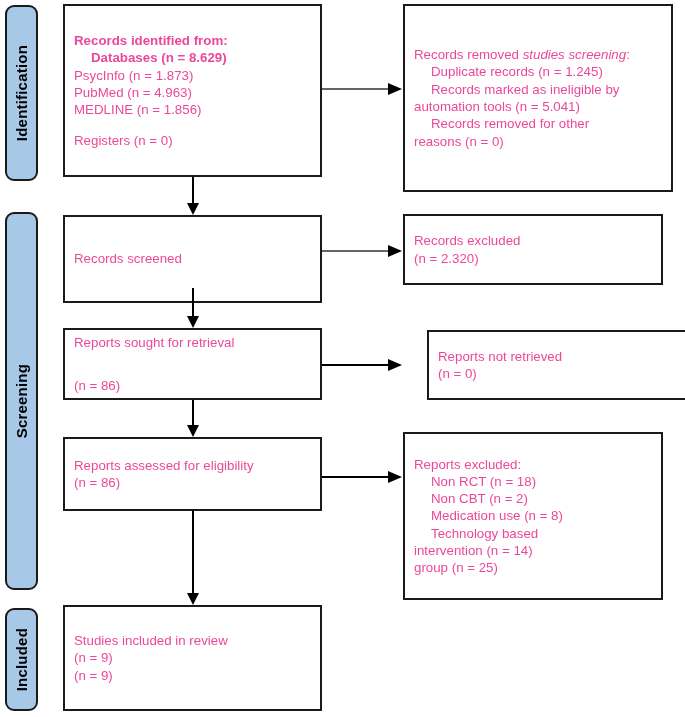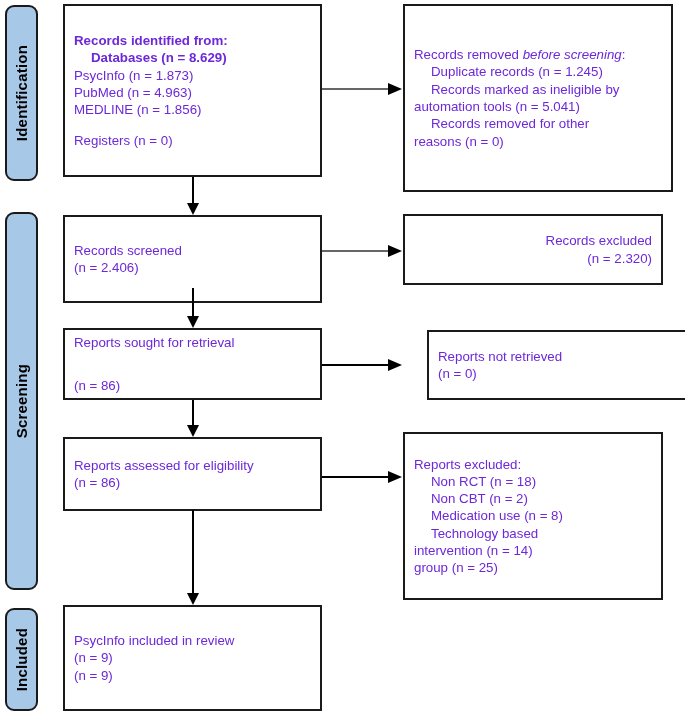--- a/index.html
+++ b/index.html
@@ -48,21 +48,21 @@
     box-sizing: border-box;
     display: flex;
     flex-direction: column;
     justify-content: center;
     padding: 4px 9px;
   }
   .flow-box .line {
     font-size: 13.3px;
     line-height: 1.30;
     white-space: pre-wrap;
-    color: #6d28d9;
+    color: #ec4899;
   }
   .flow-box .line.bold   { font-weight: bold; }
   .flow-box .line.indent { padding-left: 17px; }
   .flow-box .line.blank  { height: 13px; }
   .flow-box .line em     { font-style: italic; }
   
   .conn {
     position: absolute;
   }
   .conn svg { display: block; overflow: visible; }
@@ -89,49 +89,48 @@
     <div class="line bold indent">Databases (n = 8.629)</div>
     <div class="line">PsycInfo (n = 1.873)</div>
     <div class="line">PubMed (n = 4.963)</div>
     <div class="line">MEDLINE (n = 1.856)</div>
     <div class="line blank"></div>
     <div class="line">Registers (n = 0)</div>
   </div>
 
   <div class="flow-box" style="left:63px; top:215px; width:259px; height:88px;">
     <div class="line">Records screened</div>
-    <div class="line">(n = 2.406)</div>
   </div>
 
   <div class="flow-box" style="left:63px; top:328px; width:259px; height:72px;justify-content:space-between;">
     <div class="line">Reports sought for retrieval</div>
     <div class="line">(n = 86)</div>
   </div>
 
   <div class="flow-box" style="left:63px; top:437px; width:259px; height:74px;">
     <div class="line">Reports assessed for eligibility</div>
     <div class="line">(n = 86)</div>
   </div>
 
   <div class="flow-box" style="left:63px; top:605px; width:259px; height:106px;">
-    <div class="line">PsycInfo included in review</div>
+    <div class="line">Studies included in review</div>
     <div class="line">(n = 9)</div>
     <div class="line">(n = 9)</div>
   </div>
 
   <div class="flow-box" style="left:403px; top:4px; width:270px; height:188px;">
-    <div class="line">Records removed <em>before screening</em>:</div>
+    <div class="line">Records removed <em>studies screening</em>:</div>
     <div class="line indent">Duplicate records (n = 1.245)</div>
     <div class="line indent">Records marked as ineligible by</div>
     <div class="line">automation tools (n = 5.041)</div>
     <div class="line indent">Records removed for other</div>
     <div class="line">reasons (n = 0)</div>
   </div>
 
-  <div class="flow-box" style="left:403px; top:214px; width:260px; height:71px;align-items:flex-end;">
+  <div class="flow-box" style="left:403px; top:214px; width:260px; height:71px;">
     <div class="line">Records excluded</div>
     <div class="line">(n = 2.320)</div>
   </div>
 
   <div class="flow-box" style="left:403px; top:330px; width:260px; height:70px;margin-left:24px;">
     <div class="line">Reports not retrieved</div>
     <div class="line">(n = 0)</div>
   </div>
 
   <div class="flow-box" style="left:403px; top:432px; width:260px; height:168px;">

